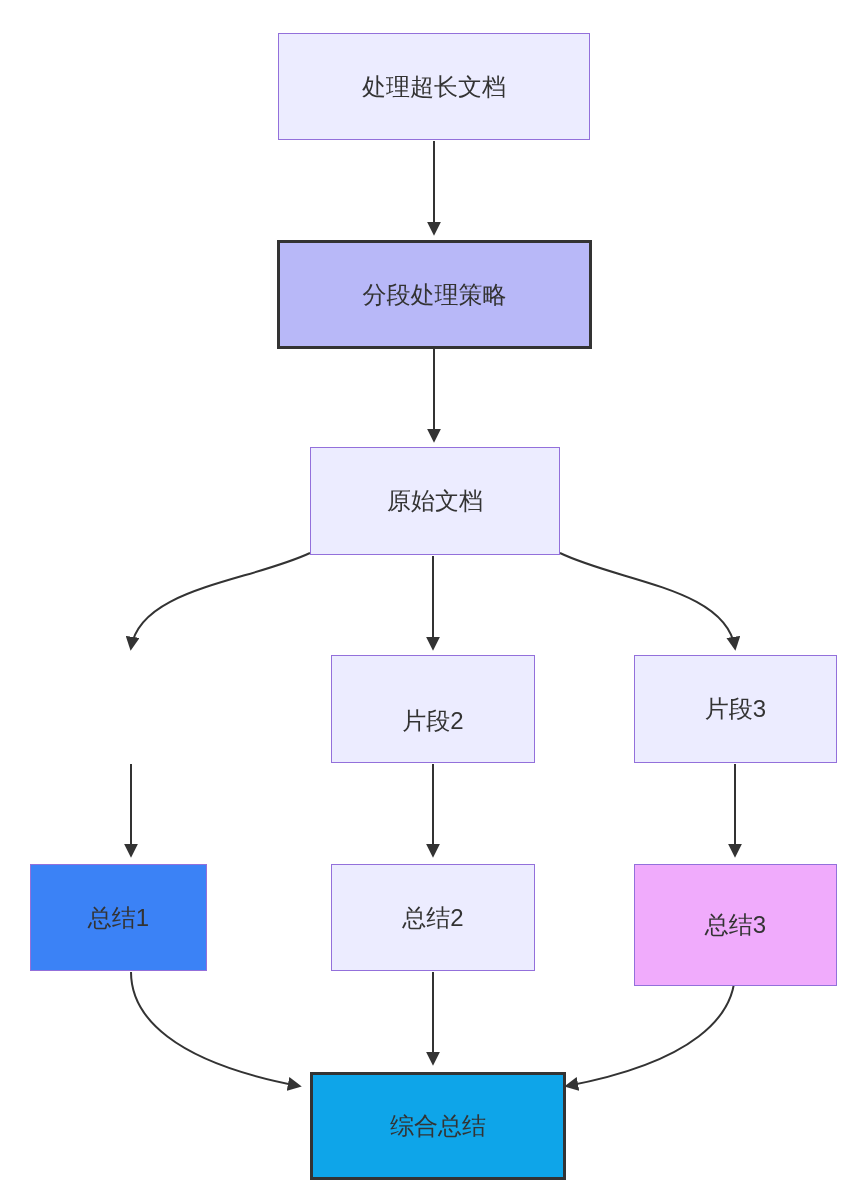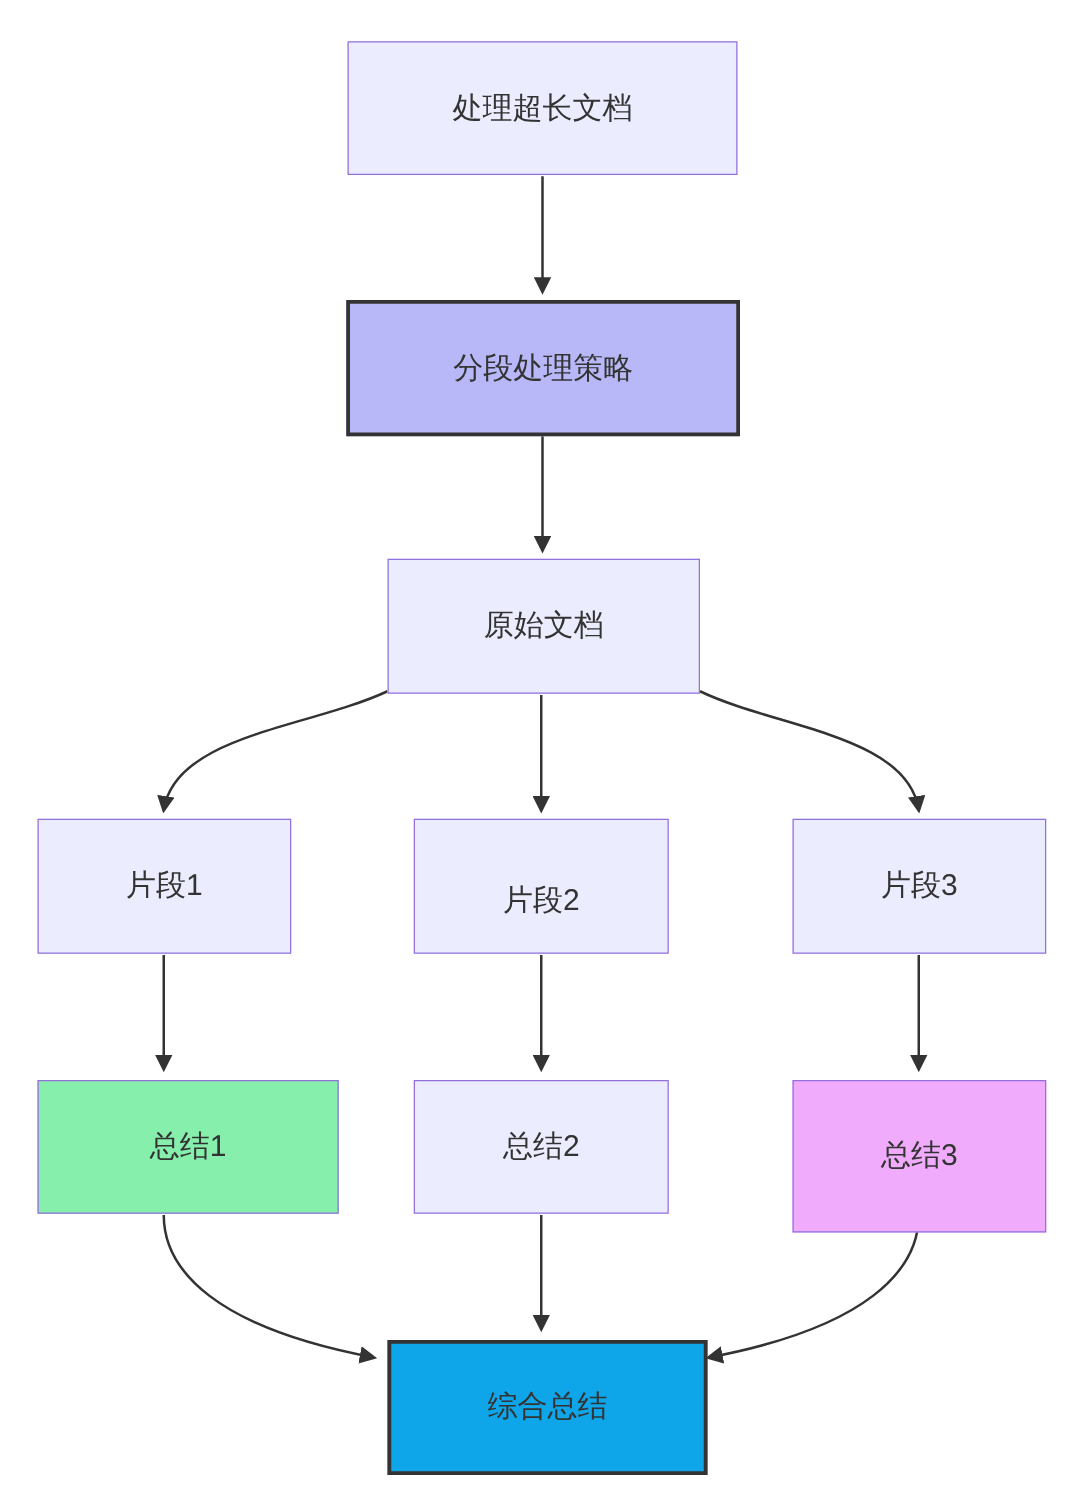--- a/index.html
+++ b/index.html
@@ -74,33 +74,30 @@
   </div>
 
   <div class="node" style="left: 310px; top: 447px; width: 250px; height: 108px; background: rgb(236, 236, 255); border-color: rgb(147, 112, 219); border-width: 1px;">
     <span style="color: rgb(51, 51, 51);">原始文档</span>
   </div>
 
   <div class="node" style="left: 277px; top: 240px; width: 315px; height: 109px; background: rgb(184, 184, 248); border-color: rgb(51, 51, 51); border-width: 3.5px;">
     <span style="color: rgb(51, 51, 51);">分段处理策略</span>
   </div>
 
-  <div class="node" style="left: 30px; top: 655px; width: 203px; height: 108px; background: rgb(236, 236, 255); border-color: rgb(147, 112, 219); border-width: 1px;">
-    <span style="color: rgb(51, 51, 51);">片段1</span>
-  </div>
 
   <div class="node" style="left: 331px; top: 655px; width: 204px; height: 108px; background: rgb(236, 236, 255); border-color: rgb(147, 112, 219); border-width: 1px;">
     <span style="color: rgb(51, 51, 51); margin-top: 24px;">片段2</span>
   </div>
 
   <div class="node" style="left: 634px; top: 655px; width: 203px; height: 108px; background: rgb(236, 236, 255); border-color: rgb(147, 112, 219); border-width: 1px;">
     <span style="color: rgb(51, 51, 51);">片段3</span>
   </div>
 
-  <div class="node" style="left: 30px; top: 864px; width: 241px; height: 107px; background: #86efac; border-color: rgb(147, 112, 219); border-width: 1px;">
+  <div class="node" style="left: 30px; top: 864px; width: 177px; height: 107px; background: #3b82f6; border-color: rgb(147, 112, 219); border-width: 1px;">
     <span style="color: rgb(51, 51, 51);">总结1</span>
   </div>
 
   <div class="node" style="left: 331px; top: 864px; width: 204px; height: 107px; background: rgb(236, 236, 255); border-color: rgb(147, 112, 219); border-width: 1px;">
     <span style="color: rgb(51, 51, 51);">总结2</span>
   </div>
 
   <div class="node" style="left: 634px; top: 864px; width: 203px; height: 122px; background: #f0abfc; border-color: rgb(147, 112, 219); border-width: 1px;">
     <span style="color: rgb(51, 51, 51);">总结3</span>
   </div>

